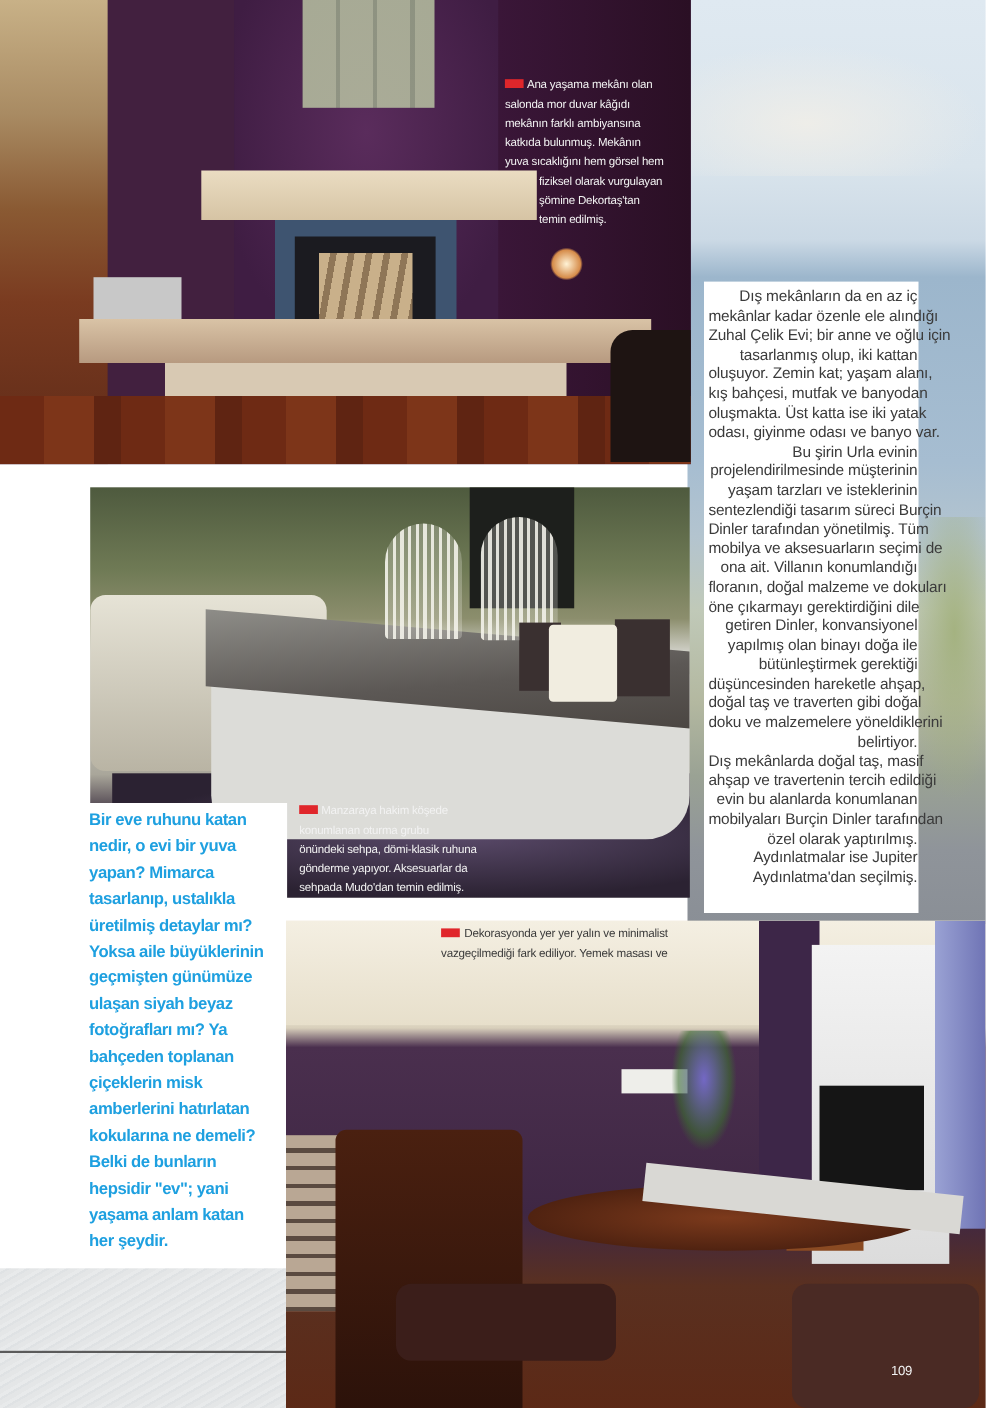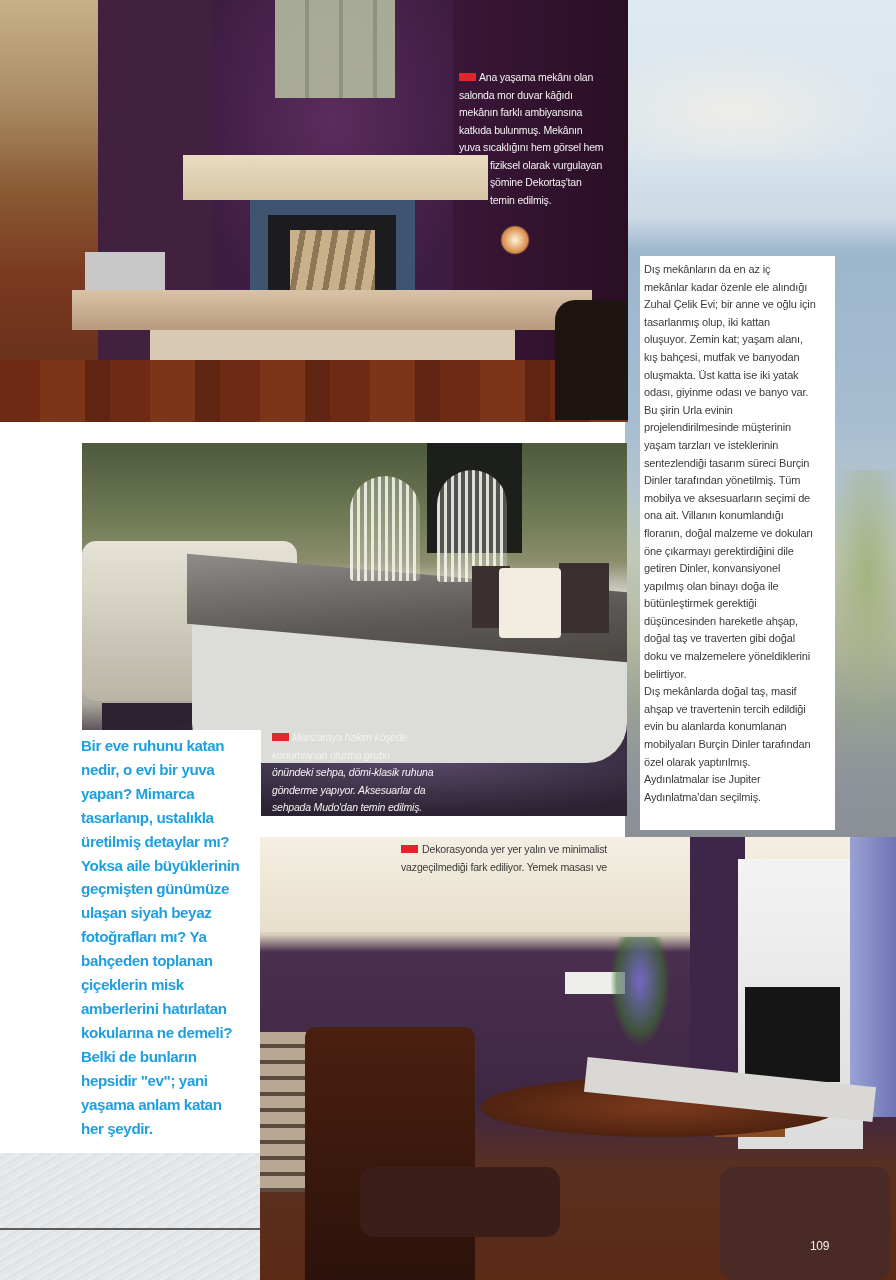--- a/index.html
+++ b/index.html
@@ -43,40 +43,40 @@
   #photo-fireplace .sofa { position:absolute; left:555px; top:300px; width:73px; height:120px; background:#1e1412; border-radius:20px 0 0 0; }
 
   .cap { position:absolute; color:#f2f2f2; font-size:10.5px; line-height:17.5px; letter-spacing:-0.2px; }
   .cap .mark { display:inline-block; width:17px; height:8px; background:#e0262b; margin-right:3px; vertical-align:0px; }
   #cap-fireplace { left:459px; top:69px; width:165px; }
   #cap-fireplace .l { display:block; white-space:nowrap; }
   #cap-fireplace .indent { padding-left:31px; }
 
   
   #article { left:640px; top:256px; width:195px; height:574px; background:#ffffff; }
-  #article-body { position:absolute; left:4px; top:5px; width:190px; font-size:11px; line-height:17.6px; color:#3b3b3b; letter-spacing:-0.15px; }
+  #article-body { position:absolute; left:4px; top:5px; width:190px; font-size:14px; line-height:17.6px; color:#3b3b3b; letter-spacing:-0.15px;text-align:right; }
   #article-body .l { display:block; white-space:nowrap; }
 
   
   #photo-table { left:82px; top:443px; width:545px; height:373px; overflow:hidden;
     background: linear-gradient(180deg,#4e5a3e 0%, #6f7a55 20%, #8c8e6d 32%, #cfcfc6 40%, #c6c5bd 56%, #a9a69a 70%, #3d3141 80%, #241c2a 100%); }
   #photo-table .window-frame { position:absolute; left:345px; top:0; width:95px; height:110px; background:#1d1f1c; }
   #photo-table .sofa { position:absolute; left:0; top:98px; width:215px; height:160px; background: linear-gradient(180deg,#e6e3d6,#b9b4a4); border-radius:14px; }
   #photo-table .tabletop { position:absolute; left:105px; top:130px; width:440px; height:70px; background: linear-gradient(170deg,#8e8d88,#5c5855 60%,#4b4642); transform:skewY(5deg); }
   #photo-table .tablebase { position:absolute; left:110px; top:170px; width:435px; height:150px; background:#dcdcd8; border-radius:0 0 40px 40px; }
   #photo-table .cage1 { position:absolute; left:268px; top:33px; width:70px; height:105px; border-radius:35px 35px 4px 4px;
     background: repeating-linear-gradient(90deg, rgba(245,244,236,0.9) 0 3px, rgba(245,244,236,0.25) 3px 7px); }
   #photo-table .cage2 { position:absolute; left:355px; top:27px; width:70px; height:112px; border-radius:35px 35px 4px 4px;
     background: repeating-linear-gradient(90deg, rgba(245,244,236,0.9) 0 3px, rgba(245,244,236,0.25) 3px 7px); }
   #photo-table .candle-dark1 { position:absolute; left:390px; top:123px; width:38px; height:62px; background:#3a3030; }
   #photo-table .candle-white { position:absolute; left:417px; top:125px; width:62px; height:70px; background:#f1ede0; border-radius:4px; }
   #photo-table .candle-dark2 { position:absolute; left:477px; top:120px; width:50px; height:70px; background:#3a3030; }
   #photo-table .rug { position:absolute; left:20px; top:260px; width:525px; height:113px;
     background: radial-gradient(ellipse at 60% 50%, #5a4a6a, #2b2232 70%); }
-  #cap-table { left:272px; top:729px; width:205px;font-style:italic; }
+  #cap-table { left:272px; top:729px; width:205px; }
   #cap-table .l { display:block; white-space:nowrap; }
 
   
   #quote-box { left:75px; top:730px; width:186px; height:420px; background:#ffffff; }
   #quote { position:absolute; left:6px; top:4px; width:180px; color:#1ea0e0; font-weight:bold; font-size:15.2px; line-height:23.9px; letter-spacing:-0.4px; }
   #quote .l { display:block; white-space:nowrap; }
 
   
   #texture { left:0; top:1153px; width:260px; height:127px;
     background: repeating-linear-gradient(150deg,#e8eaeb 0 3px,#dfe2e4 3px 5px,#e4e6e7 5px 9px); }

